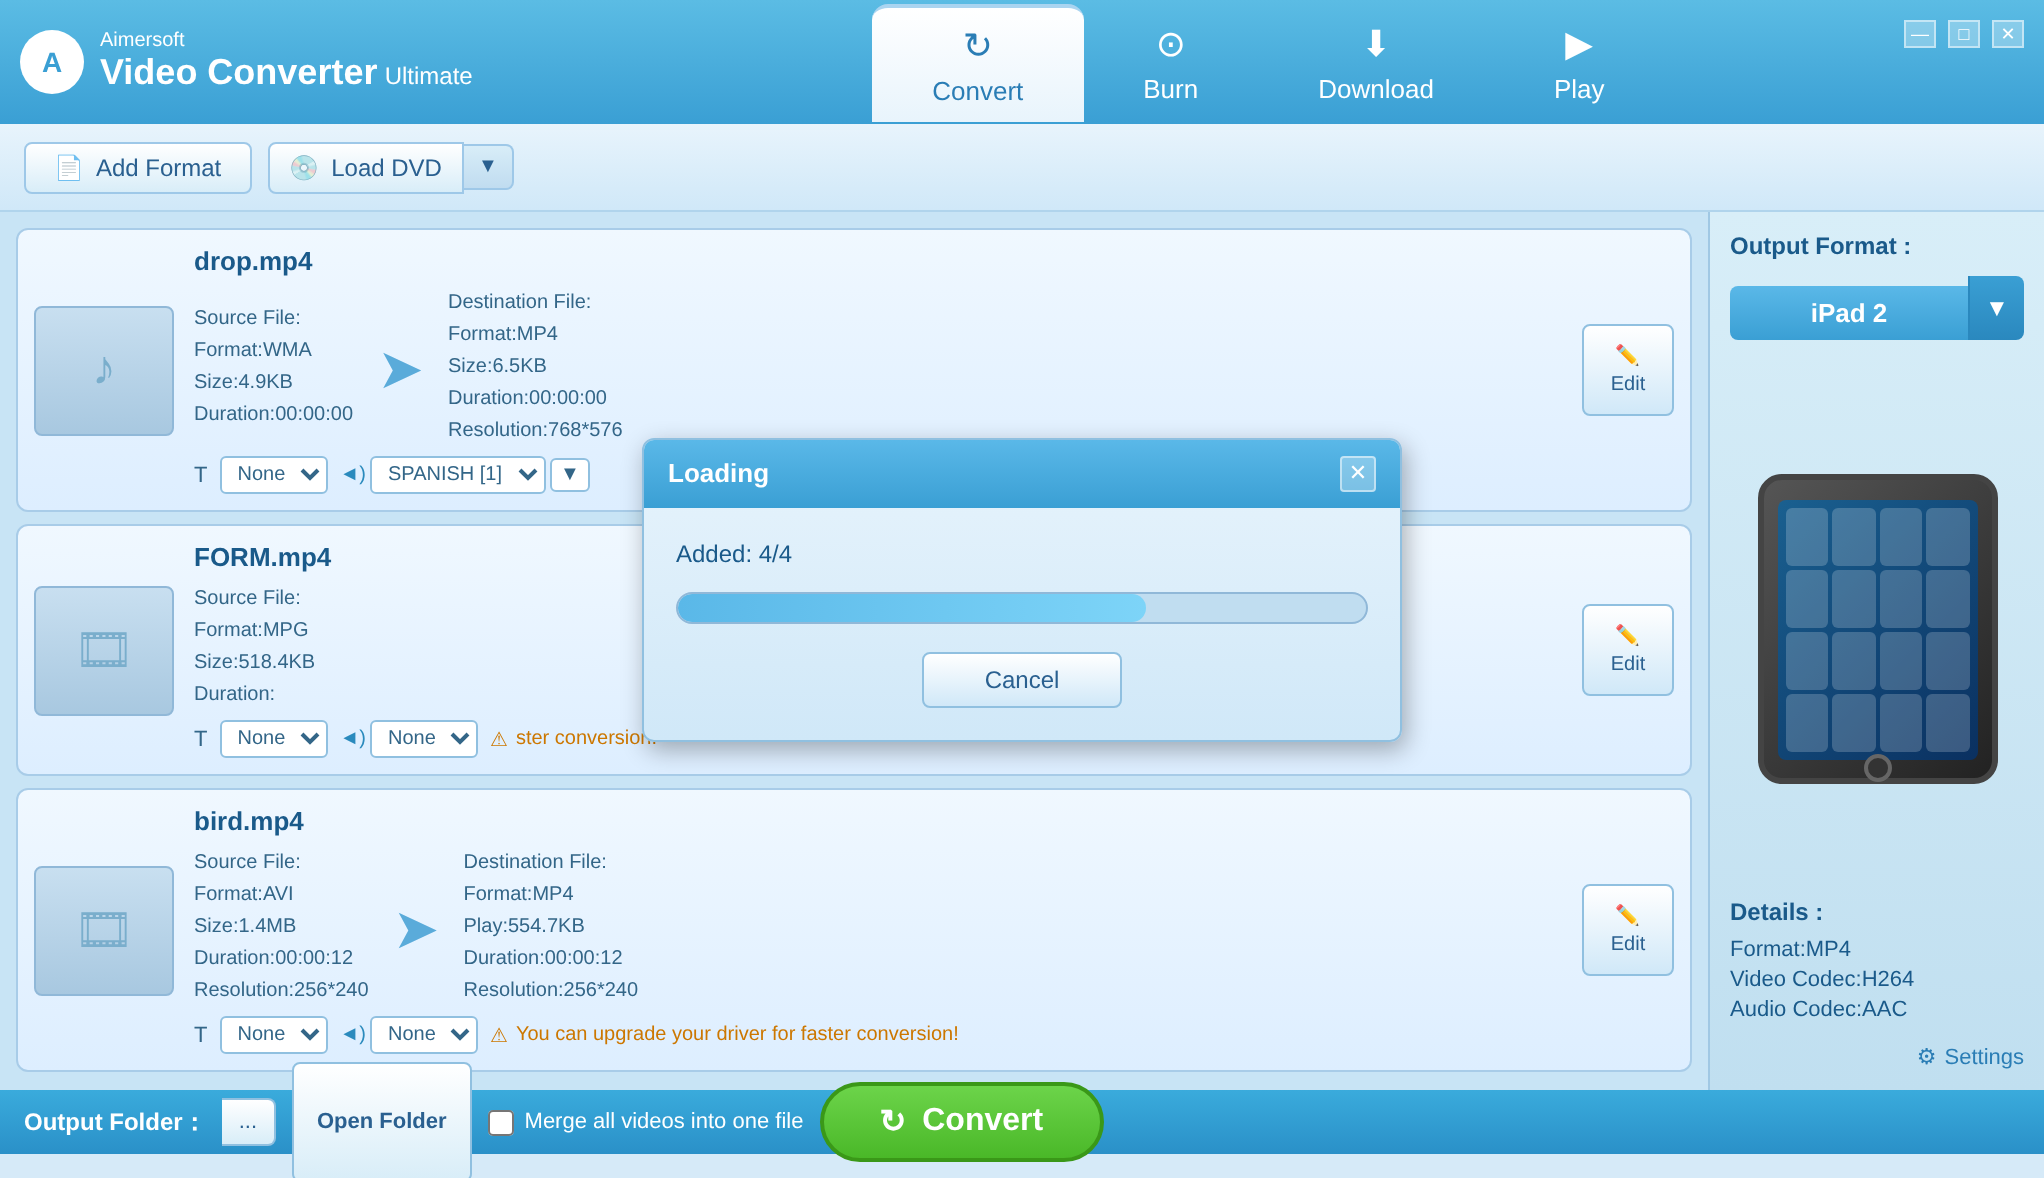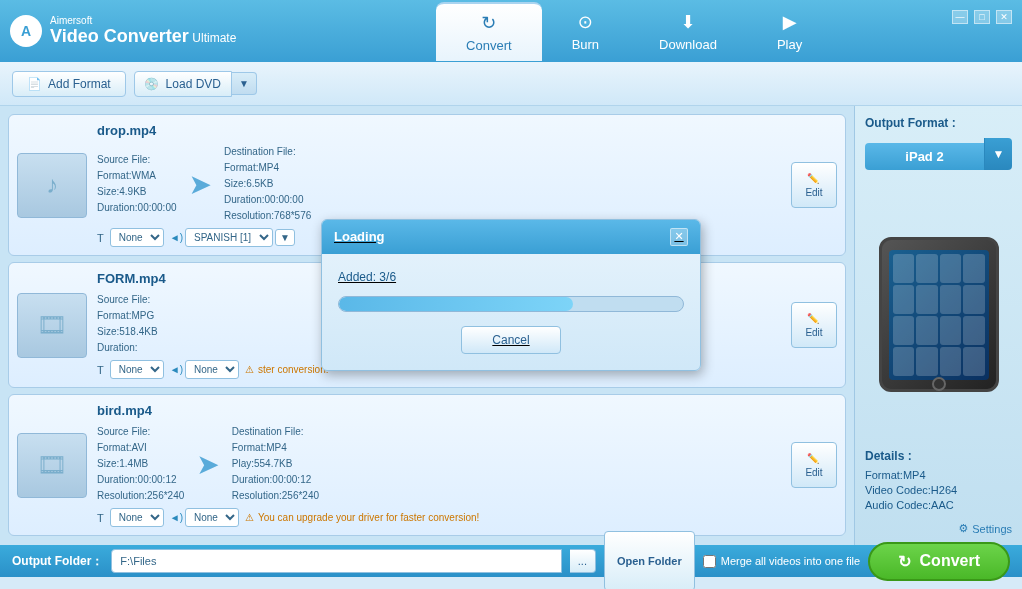--- a/index.html
+++ b/index.html
@@ -388,21 +388,20 @@
       justify-content: center;
       z-index: 100;
     }
     .dialog {
       background: linear-gradient(to bottom, #e8f4fc, #d0e8f8);
       border: 1px solid #90c0e0;
       border-radius: 6px;
       width: 380px;
       box-shadow: 2px 4px 12px rgba(0,0,0,0.3);
       overflow: hidden;
-      text-decoration: underline;
     }
     .dialog-title-bar {
       background: linear-gradient(to bottom, #5ab8e8, #3a9fd4);
       padding: 8px 12px;
       display: flex;
       align-items: center;
       justify-content: space-between;
     }
     .dialog-title {
       color: #fff;
@@ -678,41 +677,40 @@
     <div class="settings-link">
       <span>⚙</span>
       <span>Settings</span>
     </div>
   </div>
 
 </div>
 
 <div class="bottom-bar">
   <span class="output-folder-label">Output Folder：</span>
-  <input class="folder-path" type="text" value="F:\Files" style="">
   <button class="browse-btn">...</button>
   <button class="open-folder-btn">Open Folder</button>
   <label class="merge-checkbox-label">
     <input type="checkbox" style="">
     <span>Merge all videos into one file</span>
   </label>
   <button class="convert-btn">
     <span class="convert-btn-icon">↻</span>
     <span>Convert</span>
   </button>
 </div>
 
 <div class="dialog-overlay">
   <div class="dialog">
     <div class="dialog-title-bar">
       <span class="dialog-title">Loading</span>
       <div class="dialog-close">✕</div>
     </div>
     <div class="dialog-body">
-      <div class="dialog-msg2">Added: 3/6</div>
+      <div class="dialog-msg2">Added: 4/4</div>
       <div class="progress-bar-bg">
         <div class="progress-bar-fill" style="width:68%"></div>
       </div>
       <div class="dialog-footer">
         <button class="cancel-btn">Cancel</button>
       </div>
     </div>
   </div>
 </div>
 

